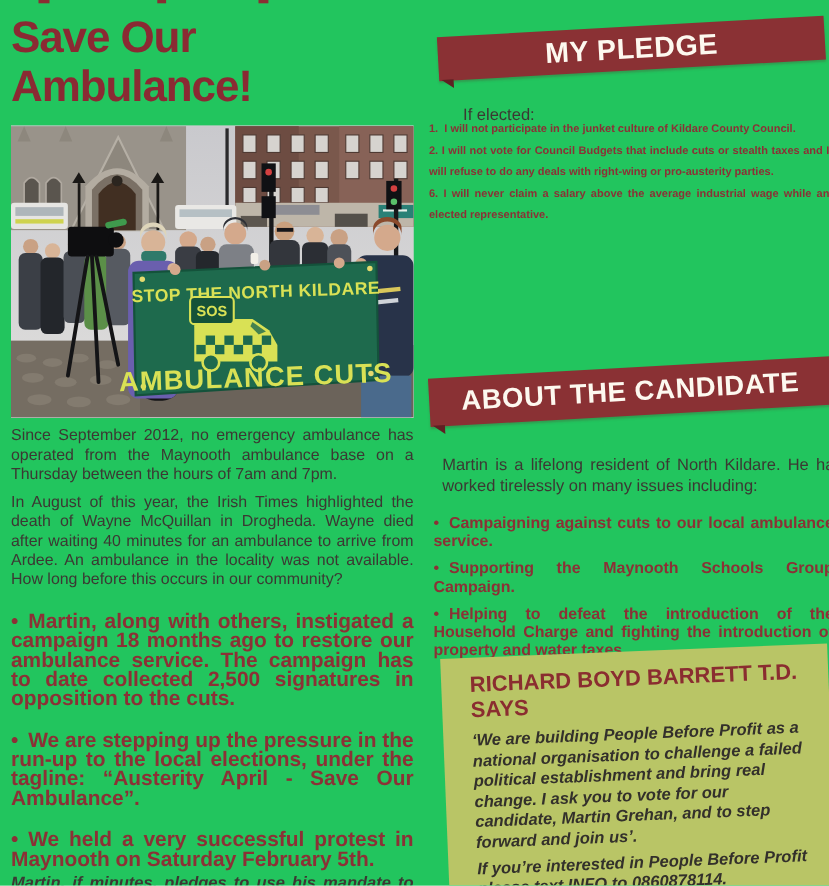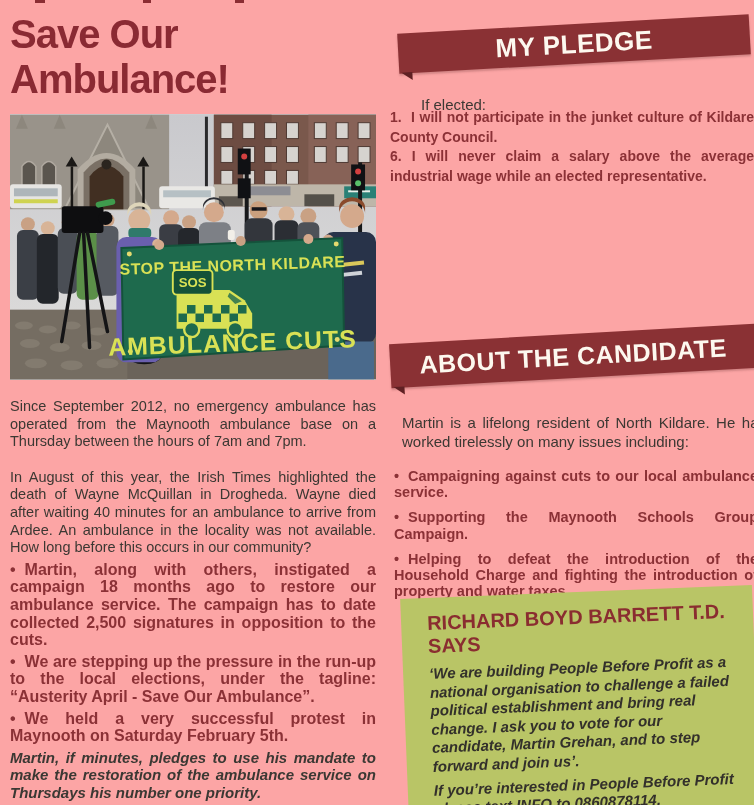--- a/index.html
+++ b/index.html
@@ -1,36 +1,36 @@
 <!DOCTYPE html>
 <html><head>
 <meta charset="utf-8">
 <style>
   html,body{margin:0;padding:0;}
   .page{
     position:relative;width:754px;height:805px;overflow:hidden;
-    background:#fca5a5;
+    background:#22c55e;
     font-family:"Liberation Sans","DejaVu Sans",sans-serif;
     color:#3c3833;
   }
   .edge-mark{position:absolute;top:0;height:3px;background:#8a2d33;}
   .m1{left:35px;width:10px;}
   .m2{left:143px;width:8px;}
   .m3{left:235px;width:9px;}
 
   
   .col-left{position:absolute;left:10px;top:12px;width:366px;}
   .headline{
     margin:0;font-size:40px;line-height:45px;font-weight:bold;
     color:#8a2a33;letter-spacing:-1px;white-space:pre-line;
   }
   .photo{position:relative;width:366px;height:266px;margin-top:12px;background:#cfcfd2;}
   .photo svg{display:block;}
-  .body-text{margin:18px 0 0 0;font-size:14.5px;line-height:17.6px;text-align:justify;}
-  .bullet-item{margin:4px 0 0 0;font-size:16px;line-height:17.6px;text-align:justify;
+  .body-text{margin:8px 0 0 0;font-size:14.5px;line-height:17.6px;text-align:justify;}
+  .bullet-item{margin:20px 0 0 0;font-size:19px;line-height:17.6px;text-align:justify;
     font-weight:bold;color:#8b3136;}
   .bullet-item .dot{margin-right:9px;}
   .closing{margin:4px 0 0 0;font-size:15px;line-height:17.6px;text-align:justify;
     font-weight:bold;font-style:italic;color:#3b3833;}
 
   
   .col-right{position:absolute;left:390px;top:0;width:364px;height:805px;}
   .ribbon{
     position:absolute;background:#8a3134;display:flex;align-items:center;justify-content:center;
     transform:rotate(-3.2deg);box-shadow:0 2px 2px rgba(90,40,40,.25);
@@ -43,21 +43,21 @@
     color:#fdf8ef;font-weight:bold;letter-spacing:.5px;white-space:nowrap;
   }
   .ribbon-pledge{top:24px;left:8px;width:352px;height:40px;}
   .ribbon-pledge span{font-size:26px;}
   .ribbon-about{top:334px;left:0px;width:366px;height:44px;}
   .ribbon-about span{font-size:25px;}
   .intro{position:absolute;margin:0;font-size:15px;line-height:18px;color:#3c3833;}
   .pledge-intro{top:96px;left:0;width:364px;margin-left:31px;}
   .pledges{position:absolute;top:108px;left:0;width:364px;}
   .pledge-item{
-    margin:0;font-size:14px;line-height:19.6px;font-weight:bold;color:#8b3136;
+    margin:0;font-size:10px;line-height:19.6px;font-weight:bold;color:#8b3136;
     text-align:justify;white-space:pre-wrap;
   }
   .about-intro{top:414px;left:12px;width:364px;text-align:justify;line-height:18.5px;}
   .about-bullets{position:absolute;top:468px;left:4px;width:364px;}
   .about-bullets .bullet-item{margin:0 0 9px 0;font-size:14.5px;line-height:16.2px;}
   .green-box{
     position:absolute;top:592px;left:10px;width:352px;height:230px;
     background:#b9c566;transform:rotate(-2.3deg);transform-origin:50% 0;
     padding:14px 24px 14px 26px;box-sizing:border-box;
   }
@@ -291,20 +291,21 @@
   <div class="col-right">
 
     <div class="ribbon ribbon-pledge">
       <span>MY PLEDGE</span>
     </div>
 
     <p class="intro pledge-intro">If elected:</p>
 
     <div class="pledges">
       <p class="pledge-item">1.  I will not participate in the junket culture of Kildare County Council.</p>
+      <p class="pledge-item">2. I will not vote for Council Budgets that include cuts or stealth taxes and I will refuse to do any deals with right-wing or pro-austerity parties.</p>
       <p class="pledge-item">6. I will never claim a salary above the average industrial wage while an elected representative.</p>
     </div>
 
     <div class="ribbon ribbon-about">
       <span>ABOUT THE CANDIDATE</span>
     </div>
 
     <p class="intro about-intro">Martin is a lifelong resident of North Kildare. He has worked tirelessly on many issues including:</p>
 
     <div class="about-bullets">

